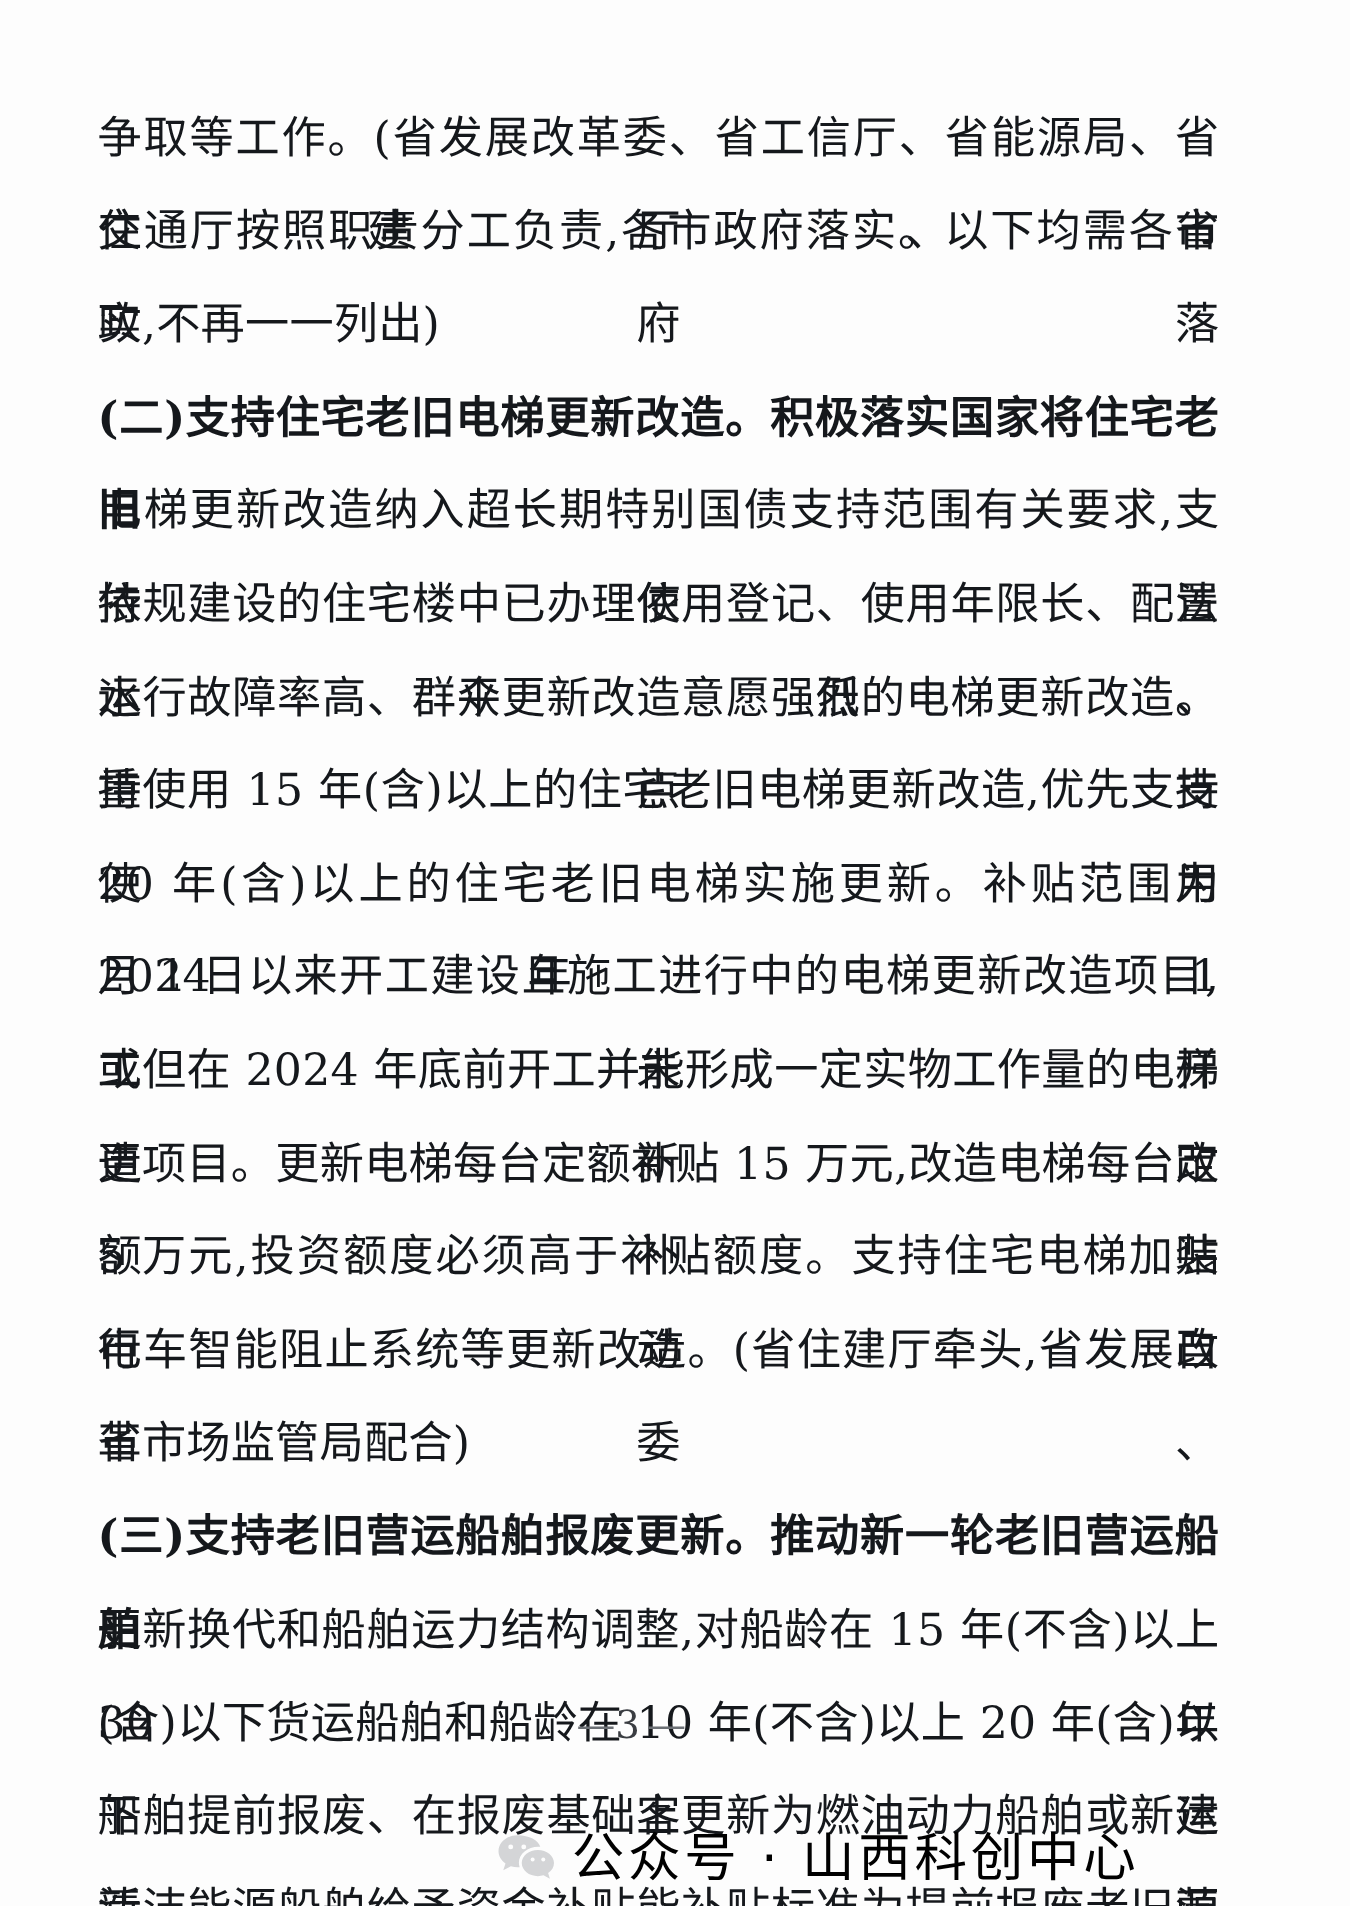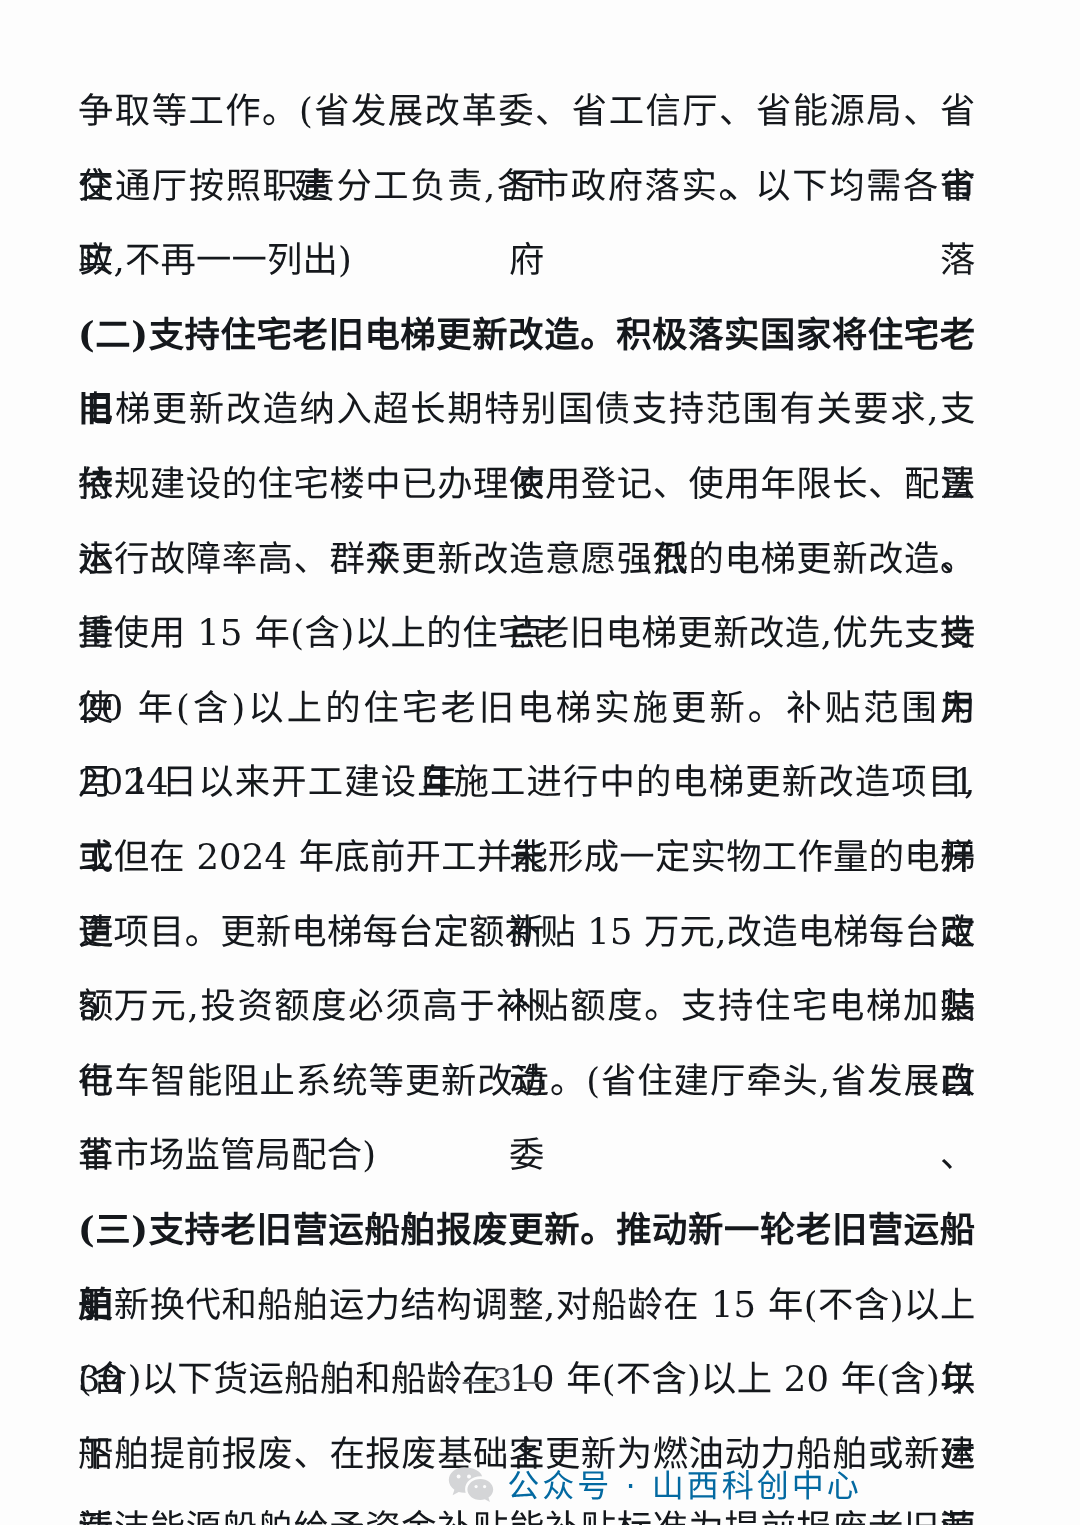--- a/index.html
+++ b/index.html
@@ -92,22 +92,22 @@
     gap: 13px;
     padding-left: 230px;
   }
   .wechat-icon {
     width: 46px;
     height: 40px;
     display: block;
     flex: 0 0 auto;
   }
   .footer-text {
-    font-size: 32px;
-    color: #0369a1;
+    font-size: 42px;
+    color: #000000;
     letter-spacing: 3px;
     font-family: "DejaVu Sans", "Liberation Sans", sans-serif;
     white-space: pre;
     line-height: 1;
   }
 </style>
 </head>
 <body>
 
 <div class="page">

